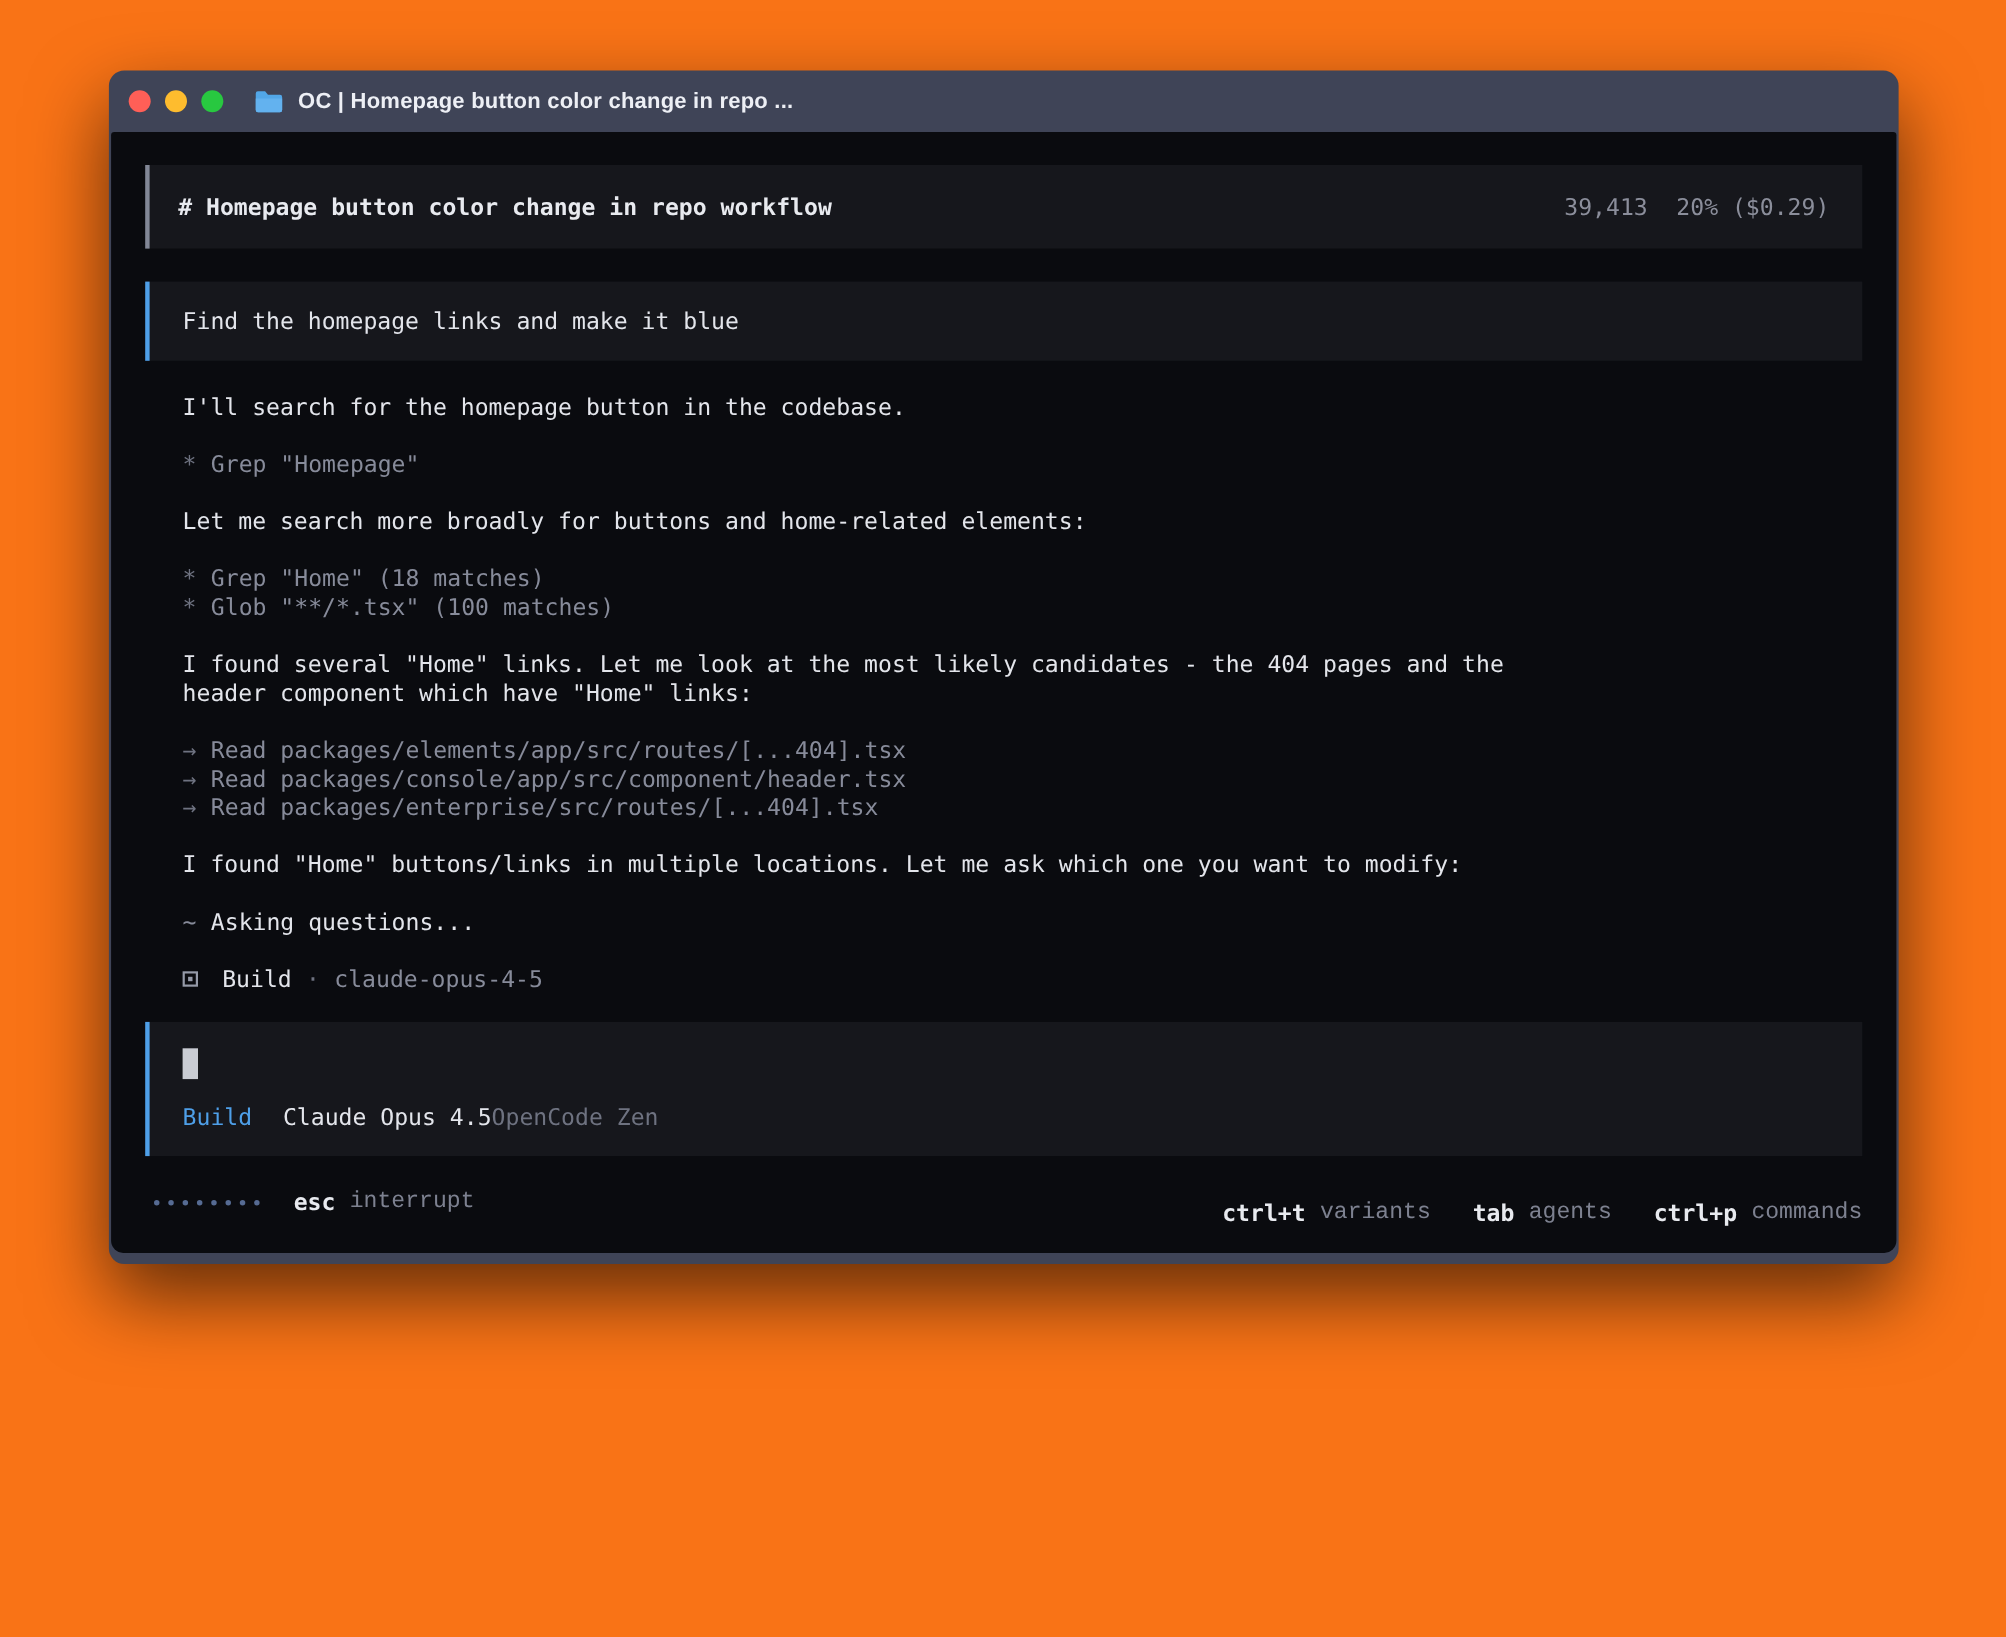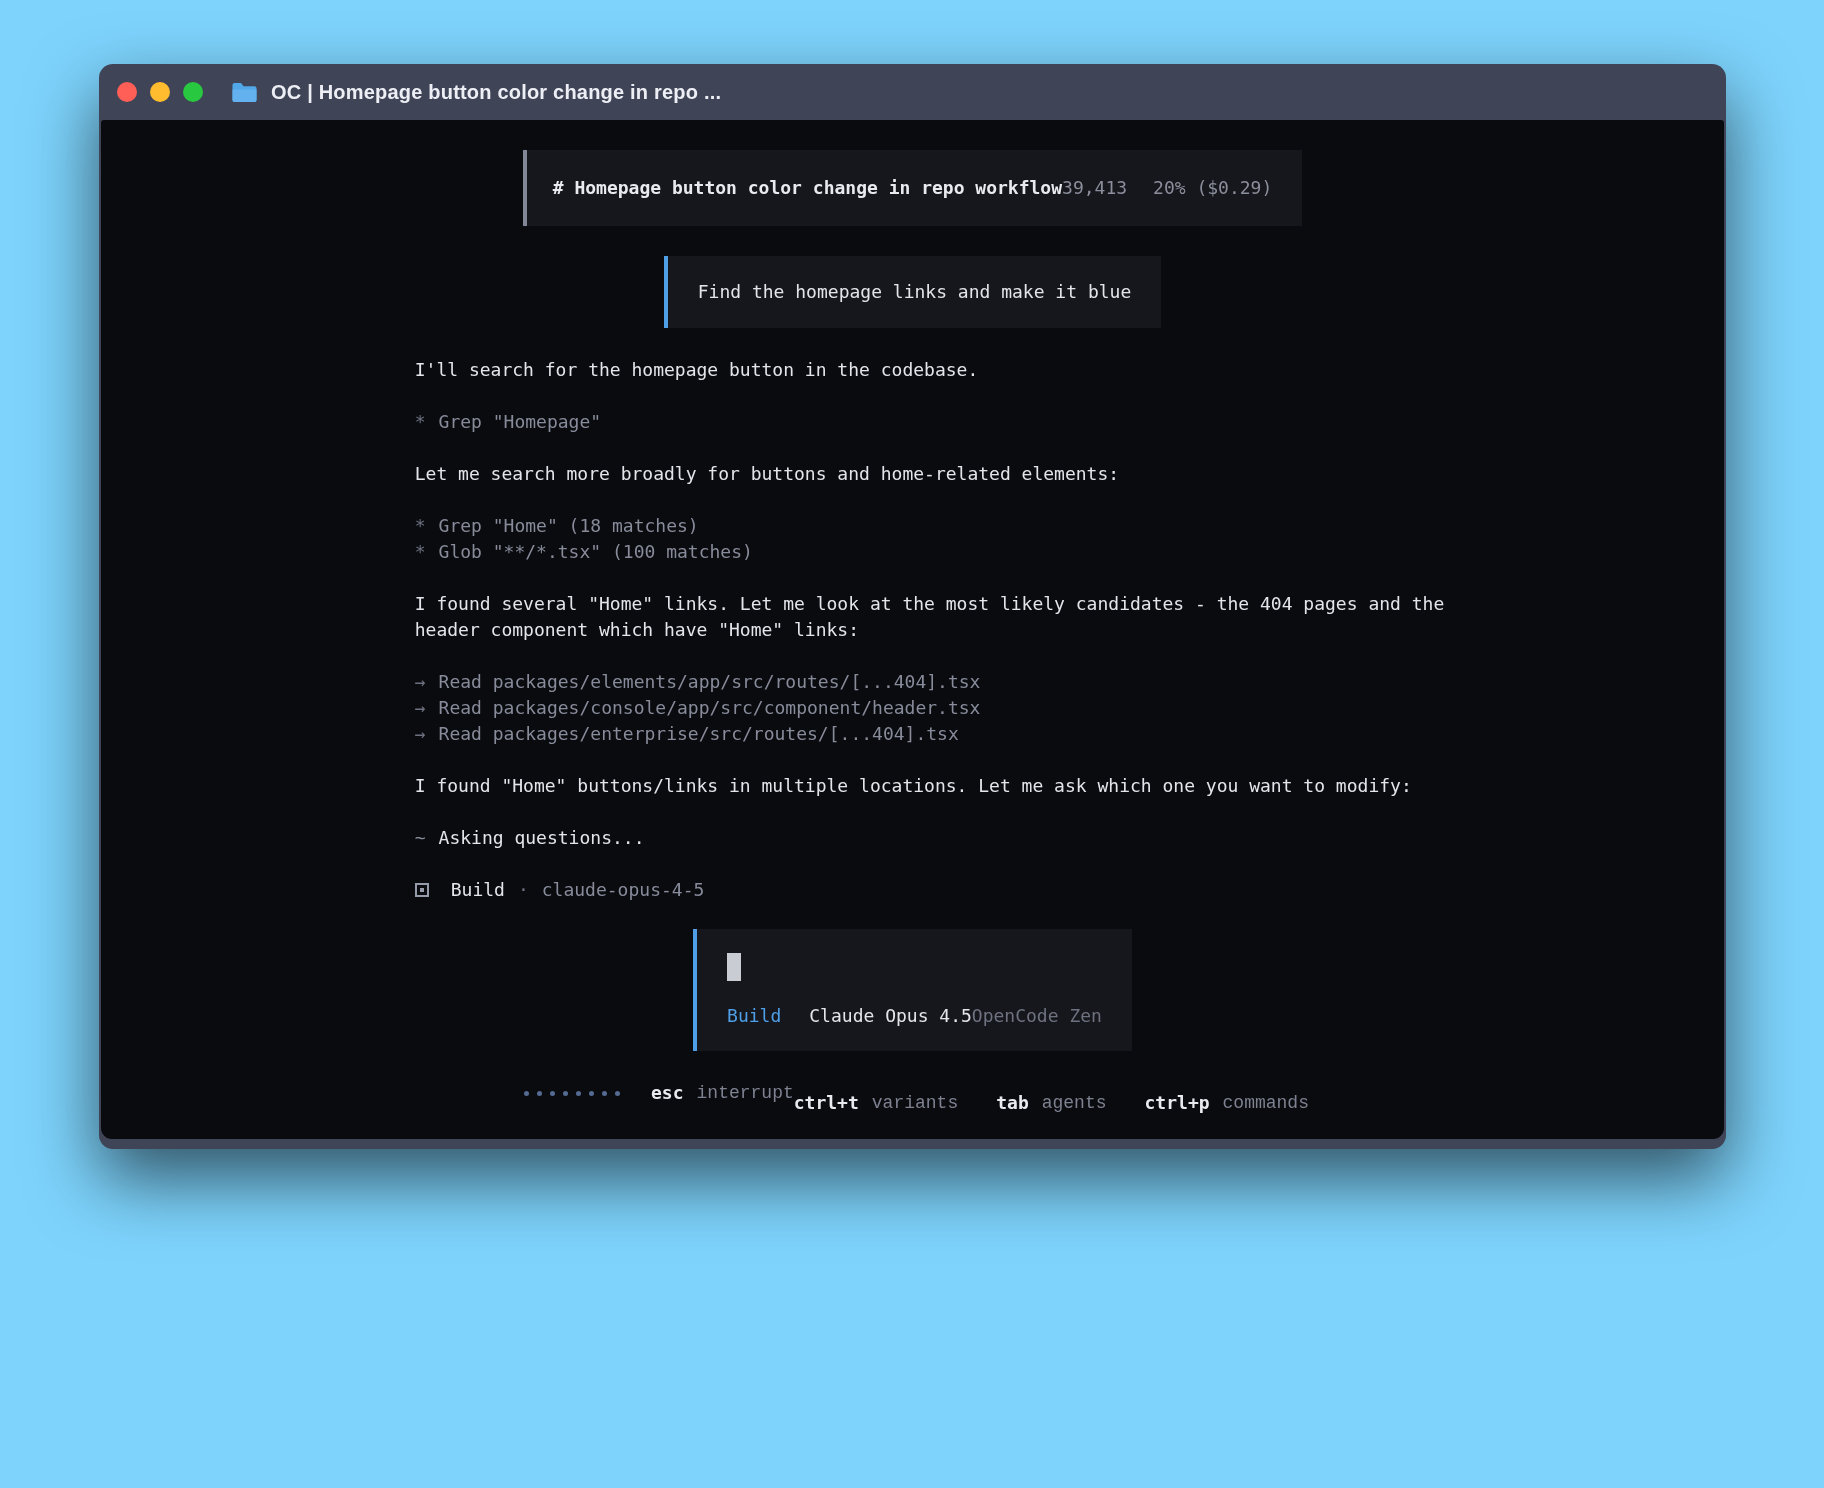--- a/index.html
+++ b/index.html
@@ -1,34 +1,34 @@
 <!DOCTYPE html>
 <html><head>
 <meta charset="utf-8">
 <style>
   * { margin:0; padding:0; box-sizing:border-box; }
   html,body { width:1824px; height:1488px; background:#000; }
-  .page { position:relative; width:1824px; height:1488px; background:#7dd3fc;
+  .page { position:relative; width:1824px; height:1488px; background:#f97316;
           font-family:"DejaVu Sans Mono","Liberation Mono",monospace; }
 
   .window { position:absolute; left:99px; top:64px; width:1627px; height:1085px;
             background:#3f4457; border-radius:14px; padding:0 2px 10px;
             box-shadow:0 30px 70px rgba(0,0,0,.6); display:flex; flex-direction:column; }
 
   .titlebar { flex:0 0 56px; display:flex; align-items:center; padding:0 16px; }
   .tl { width:20px; height:20px; border-radius:50%; display:inline-block; }
   .tl + .tl { margin-left:13px; }
   .tl.red{background:#ff5f57}.tl.yellow{background:#febc2e}.tl.green{background:#28c840}
   .folder { margin-left:28px; display:flex; align-items:center; }
   .window-title { margin-left:13px; color:#edeff5; font-family:"Liberation Sans",sans-serif;
                   font-size:20px; font-weight:700; letter-spacing:.2px; }
 
   .content { flex:1; background:#0a0b0f; border-radius:3px 3px 11px 11px;
              padding:30px 31px 0; overflow:hidden; display:flex; flex-direction:column;
-             font-size:18px; line-height:26px;align-items:center; }
+             font-size:21px; line-height:26px; }
 
   .session-header { background:#16171c; border-left:4px solid #828796; height:76px;
                     display:flex; align-items:center; justify-content:space-between;
                     padding:0 30px 0 26px; margin-bottom:30px; }
   .session-title { color:#e8eaef; font-weight:700; }
   .session-stats { color:#8b8e9b; display:flex; gap:26px; }
 
   .user-message { background:#16171c; border-left:4px solid #4e9fe8; height:72px;
                   display:flex; align-items:center; padding:0 30px 0 30px;
                   margin-bottom:29px; color:#e3e5eb; }

